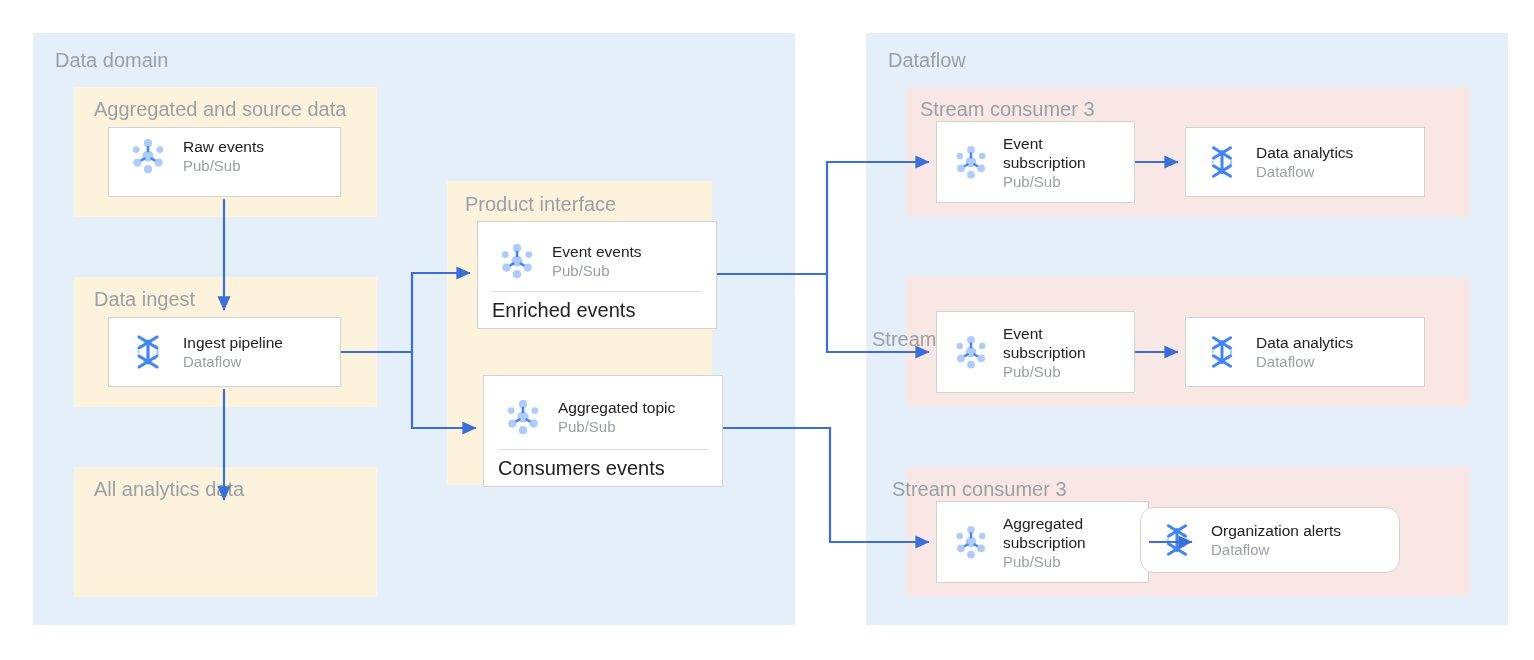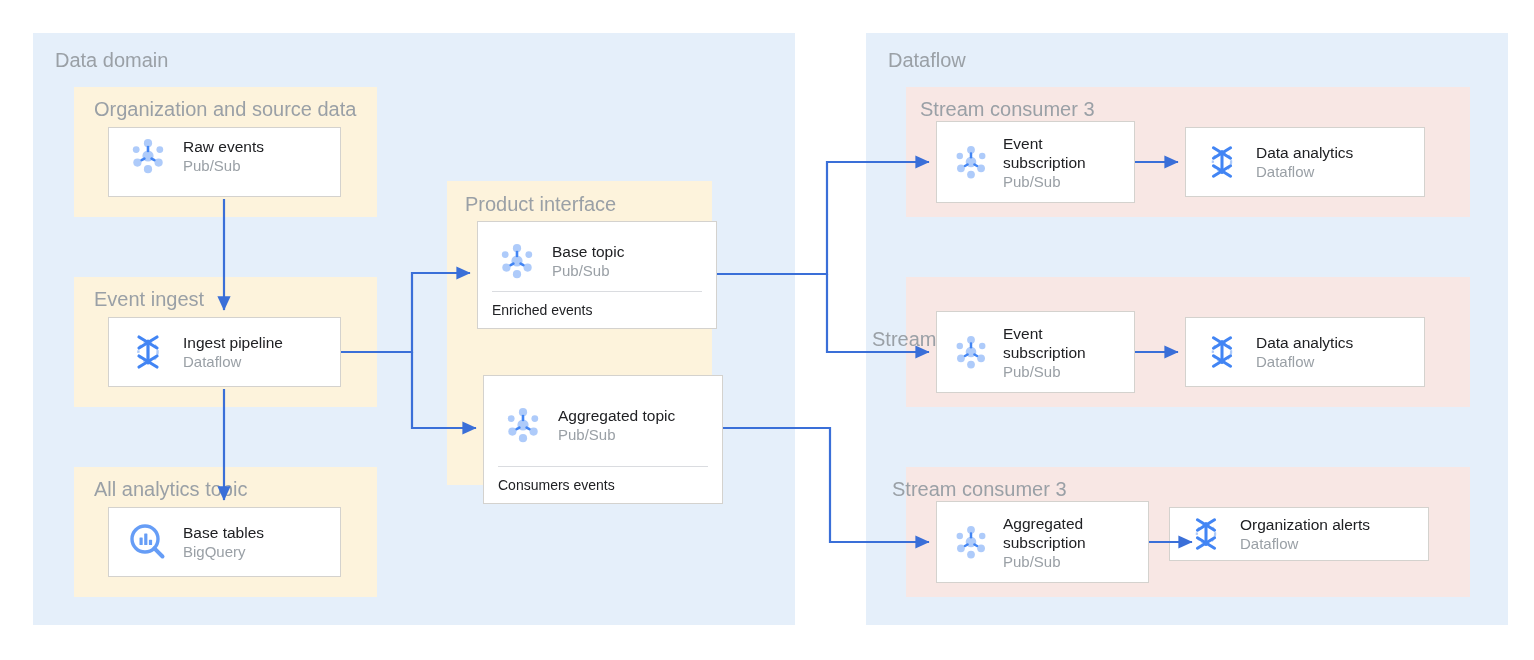--- a/index.html
+++ b/index.html
@@ -65,21 +65,21 @@
   }
   .card-sub {
     color: #9AA0A6;
     font-size: 15px;
     line-height: 19px;
   }
   .card-footer {
     flex: 0 0 auto;
     border-top: 1px solid #DADCE0;
     color: #202124;
-    font-size: 14px;
+    font-size: 20px;
     line-height: 1;
     display: flex;
     align-items: center;
   }
 
   svg.conn {
     position: absolute;
     left: 0;
     top: 0;
     width: 1534px;
@@ -90,21 +90,21 @@
 </style>
 </head>
 <body>
 
 <div id="stage">
 
   <div class="panel panel-blue" style="left:33px; top:33px; width:762px; height:592px;"></div>
   <div class="group-title" style="left:55px; top:50px;">Data domain</div>
 
   <div class="panel panel-yellow" style="left:74px; top:87px; width:303px; height:130px;"></div>
-  <div class="group-title" style="left:94px; top:99px;">Organization and source data</div>
+  <div class="group-title" style="left:94px; top:99px;">Aggregated and source data</div>
 
   <div class="card" style="left:108px; top:127px; width:233px; height:70px;">
     <div class="card-main" style="padding:0 0 12px 14px;">
       <span class="card-icon" style="width:50px;height:50px;">
         <svg width="40" height="40" viewBox="0 0 40 40" aria-hidden="true">
           <g fill="#AECBFA">
             <circle cx="20" cy="20" r="5.6"></circle>
             <circle cx="20" cy="7.2" r="4.1"></circle>
             <circle cx="20" cy="33.2" r="4.1"></circle>
             <circle cx="8.2" cy="13.6" r="3.4"></circle>
@@ -120,21 +120,21 @@
         </svg>
       </span>
       <span class="card-text" style="margin-left:10px;">
         <span class="card-title">Raw events</span>
         <span class="card-sub">Pub/Sub</span>
       </span>
     </div>
   </div>
 
   <div class="panel panel-yellow" style="left:74px; top:277px; width:303px; height:130px;"></div>
-  <div class="group-title" style="left:94px; top:289px;">Event ingest</div>
+  <div class="group-title" style="left:94px; top:289px;">Data ingest</div>
 
   <div class="card" style="left:108px; top:317px; width:233px; height:70px;">
     <div class="card-main" style="padding:0 0 0 14px;">
       <span class="card-icon" style="width:50px;height:50px;">
         <svg width="40" height="40" viewBox="0 0 40 40" aria-hidden="true">
           <g fill="none" stroke="#AECBFA" stroke-width="2.4" stroke-dasharray="2.6 3.2">
             <circle cx="20" cy="20" r="9.6"></circle>
           </g>
           <g stroke="#4285F4" stroke-width="3.2" stroke-linecap="round" fill="none">
             <line x1="11" y1="5" x2="29" y2="16"></line>
@@ -146,41 +146,22 @@
         </svg>
       </span>
       <span class="card-text" style="margin-left:10px;justify-content:flex-end;">
         <span class="card-title">Ingest pipeline</span>
         <span class="card-sub">Dataflow</span>
       </span>
     </div>
   </div>
 
   <div class="panel panel-yellow" style="left:74px; top:467px; width:303px; height:130px;"></div>
-  <div class="group-title" style="left:94px; top:479px;">All analytics topic</div>
-
-  <div class="card" style="left:108px; top:507px; width:233px; height:70px;">
-    <div class="card-main" style="padding:0 0 0 14px;">
-      <span class="card-icon" style="width:50px;height:50px;">
-        <svg width="40" height="40" viewBox="0 0 40 40" aria-hidden="true">
-          <circle cx="17" cy="17" r="13" fill="none" stroke="#669DF6" stroke-width="3.4"></circle>
-          <g fill="#669DF6">
-            <rect x="11.5" y="15.5" width="3.2" height="7.5" rx="0.6"></rect>
-            <rect x="16.2" y="11.5" width="3.2" height="11.5" rx="0.6"></rect>
-            <rect x="20.9" y="17.8" width="3.2" height="5.2" rx="0.6"></rect>
-          </g>
-          <line x1="26.4" y1="26.4" x2="34.5" y2="34.5" stroke="#669DF6" stroke-width="4" stroke-linecap="round"></line>
-        </svg>
-      </span>
-      <span class="card-text" style="margin-left:10px;">
-        <span class="card-title">Base tables</span>
-        <span class="card-sub">BigQuery</span>
-      </span>
-    </div>
-  </div>
+  <div class="group-title" style="left:94px; top:479px;">All analytics data</div>
+
 
   <div class="panel panel-yellow" style="left:447px; top:181px; width:265px; height:304px;"></div>
   <div class="group-title" style="left:465px; top:194px;">Product interface</div>
 
   <div class="card" style="left:477px; top:221px; width:240px; height:108px;">
     <div class="card-main" style="padding:8px 0 0 14px;">
       <span class="card-icon" style="width:50px;height:50px;">
         <svg width="40" height="40" viewBox="0 0 40 40" aria-hidden="true">
           <g fill="#AECBFA">
             <circle cx="20" cy="20" r="5.6"></circle>
@@ -192,28 +173,28 @@
             <circle cx="30.6" cy="26.6" r="4.1"></circle>
           </g>
           <g stroke="#4285F4" stroke-width="2.6" fill="none" stroke-linecap="round">
             <line x1="20" y1="11" x2="20" y2="15"></line>
             <line x1="13.6" y1="24.2" x2="16.4" y2="22.6"></line>
             <line x1="26.4" y1="24.2" x2="23.6" y2="22.6"></line>
           </g>
         </svg>
       </span>
       <span class="card-text" style="margin-left:10px;">
-        <span class="card-title">Base topic</span>
+        <span class="card-title">Event events</span>
         <span class="card-sub">Pub/Sub</span>
       </span>
     </div>
     <div class="card-footer" style="margin:0 14px; height:36px;">Enriched events</div>
   </div>
 
-  <div class="card" style="left:483px; top:375px; width:240px; height:129px;">
+  <div class="card" style="left:483px; top:375px; width:240px; height:112px;">
     <div class="card-main" style="padding:8px 0 0 14px;">
       <span class="card-icon" style="width:50px;height:50px;">
         <svg width="40" height="40" viewBox="0 0 40 40" aria-hidden="true">
           <g fill="#AECBFA">
             <circle cx="20" cy="20" r="5.6"></circle>
             <circle cx="20" cy="7.2" r="4.1"></circle>
             <circle cx="20" cy="33.2" r="4.1"></circle>
             <circle cx="8.2" cy="13.6" r="3.4"></circle>
             <circle cx="31.8" cy="13.6" r="3.4"></circle>
             <circle cx="9.4" cy="26.6" r="4.1"></circle>
@@ -369,21 +350,21 @@
         </svg>
       </span>
       <span class="card-text" style="margin-left:8px;">
         <span class="card-title">Aggregated
 subscription</span>
         <span class="card-sub">Pub/Sub</span>
       </span>
     </div>
   </div>
 
-  <div class="card" style="left:1169px; top:507px; width:260px; height:54px;">
+  <div class="card" style="left:1140px; top:507px; width:260px; height:66px;border-radius:14px;">
     <div class="card-main" style="padding:0 0 0 12px;">
       <span class="card-icon" style="width:48px;height:48px;">
         <svg width="38" height="38" viewBox="0 0 40 40" aria-hidden="true">
           <g fill="none" stroke="#AECBFA" stroke-width="2.4" stroke-dasharray="2.6 3.2">
             <circle cx="20" cy="20" r="9.6"></circle>
           </g>
           <g stroke="#4285F4" stroke-width="3.2" stroke-linecap="round" fill="none">
             <line x1="11" y1="5" x2="29" y2="16"></line>
               <line x1="29" y1="5" x2="11" y2="16"></line>
             <line x1="11" y1="24" x2="29" y2="35"></line>

